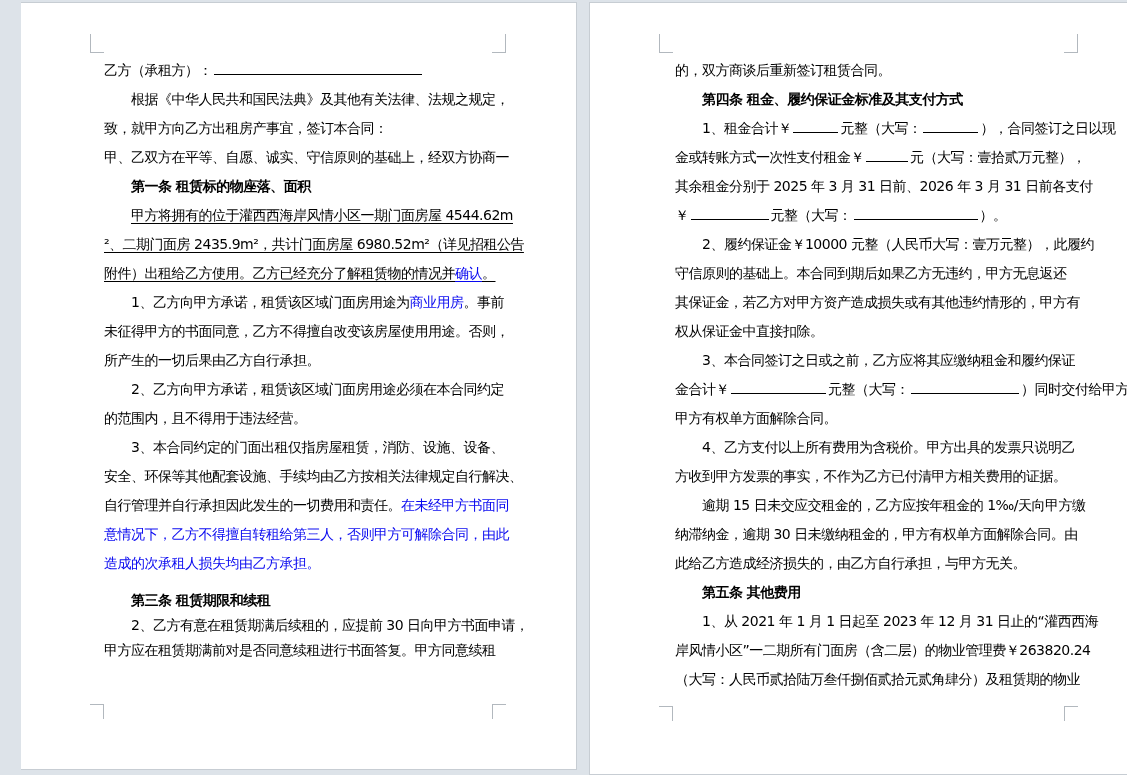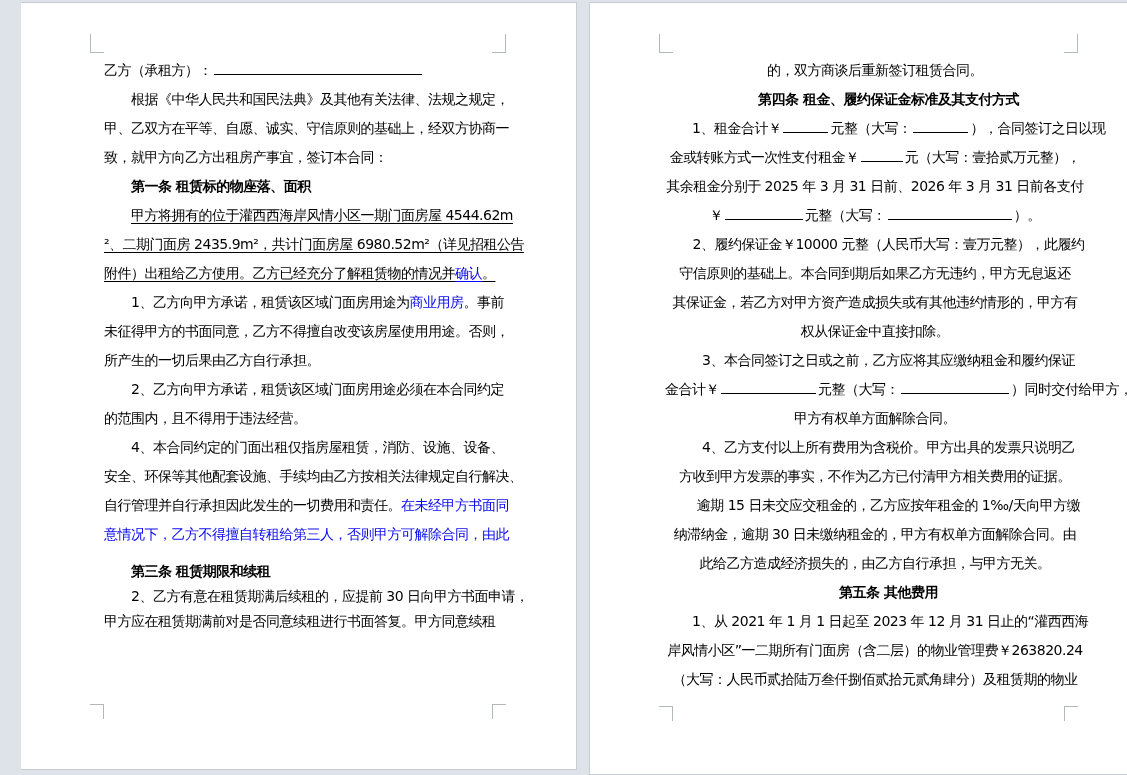--- a/index.html
+++ b/index.html
@@ -28,21 +28,21 @@
   .page2 .mark.bot{top:703px;}
   .mark.left{left:69px;}
   .page1 .mark.right{left:471px;}
   .page2 .mark.right{left:474px;}
   .text-area{
     position:absolute;top:53px;
     font-size:14px;letter-spacing:-0.5px;
     color:var(--ink,#000);
   }
   .page1 .text-area{left:83px;width:420px;}
-  .page2 .text-area{left:75px;width:420px;text-align:center;}
+  .page2 .text-area{left:85px;width:420px;}
   .line{height:29px;line-height:29px;white-space:nowrap;}
   .line.t{height:25px;line-height:25px;}
   .line.ts{height:25px;line-height:25px;margin-top:10px;}
   .line.ind{padding-left:27px;}
   .bold{font-weight:bold;}
   .und{text-decoration:underline;text-underline-offset:3px;}
   .blue{color:var(--blue,#0808f0);}
   .blank{
     display:inline-block;height:13px;margin:0 2px;
     border-bottom:1px solid var(--ink,#000);vertical-align:baseline;
@@ -54,35 +54,36 @@
 <div class="canvas">
 
   <div class="page page1">
     <div class="mark top left tl"></div>
     <div class="mark top right tr"></div>
     <div class="mark bot left bl"></div>
     <div class="mark bot right br"></div>
     <div class="text-area">
         <div class="line"><span class="">乙方（承租方）：</span><span class="blank" style="width: 208px;"></span></div>
         <div class="line ind"><span class="">根据《中华人民共和国民法典》及其他有关法律、法规之规定，</span></div>
+        <div class="line"><span class="">致，就甲方向乙方出租房产事宜，签订本合同：</span></div>
         <div class="line"><span class="">甲、乙双方在平等、自愿、诚实、守信原则的基础上，经双方协商一</span></div>
-        <div class="line"><span class="">致，就甲方向乙方出租房产事宜，签订本合同：</span></div>
         <div class="line ind"><span class="bold">第一条 租赁标的物座落、面积</span></div>
         <div class="line ind"><span class="und">甲方将拥有的位于灌西西海岸风情小区一期门面房屋 4544.62m</span></div>
         <div class="line"><span class="und">²、二期门面房 2435.9m²，共计门面房屋 6980.52m²（详见招租公告</span></div>
         <div class="line"><span class="und">附件）出租给乙方使用。乙方已经充分了解租赁物的情况并</span><span class="blue und">确认</span><span class="und">。</span></div>
         <div class="line ind"><span class="">1、乙方向甲方承诺，租赁该区域门面房用途为</span><span class="blue">商业用房</span><span class="">。事前</span></div>
         <div class="line"><span class="">未征得甲方的书面同意，乙方不得擅自改变该房屋使用用途。否则，</span></div>
         <div class="line"><span class="">所产生的一切后果由乙方自行承担。</span></div>
         <div class="line ind"><span class="">2、乙方向甲方承诺，租赁该区域门面房用途必须在本合同约定</span></div>
         <div class="line"><span class="">的范围内，且不得用于违法经营。</span></div>
-        <div class="line ind"><span class="">4、本合同约定的门面出租仅指房屋租赁，消防、设施、设备、</span></div>
+        <div class="line ind"><span class="">3、本合同约定的门面出租仅指房屋租赁，消防、设施、设备、</span></div>
         <div class="line"><span class="">安全、环保等其他配套设施、手续均由乙方按相关法律规定自行解决、</span></div>
         <div class="line"><span class="">自行管理并自行承担因此发生的一切费用和责任。</span><span class="blue">在未经甲方书面同</span></div>
         <div class="line"><span class="blue">意情况下，乙方不得擅自转租给第三人，否则甲方可解除合同，由此</span></div>
+        <div class="line"><span class="blue">造成的次承租人损失均由乙方承担。</span></div>
         <div class="line ind ts"><span class="bold">第三条 租赁期限和续租</span></div>
         <div class="line ind t"><span class="">2、乙方有意在租赁期满后续租的，应提前 30 日向甲方书面申请，</span></div>
         <div class="line t"><span class="">甲方应在租赁期满前对是否同意续租进行书面答复。甲方同意续租</span></div>
       </div>
   </div>
 
   <div class="page-gap"></div>
 
   <div class="page page2">
     <div class="mark top left tl"></div>

